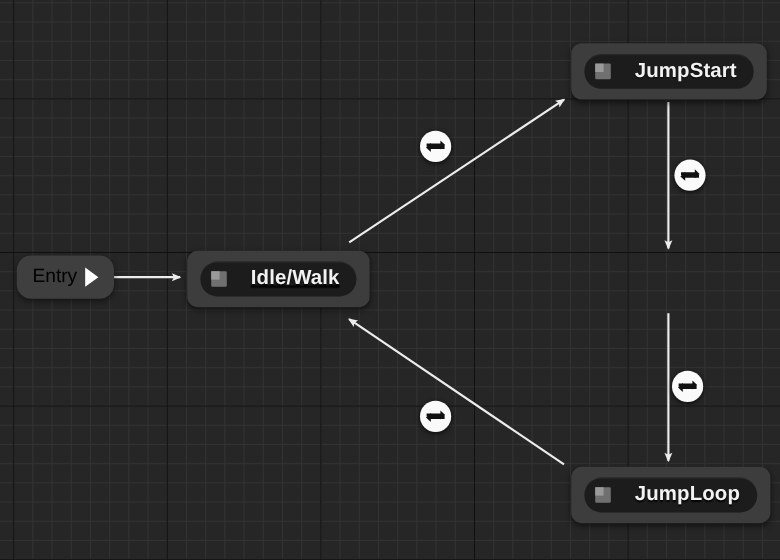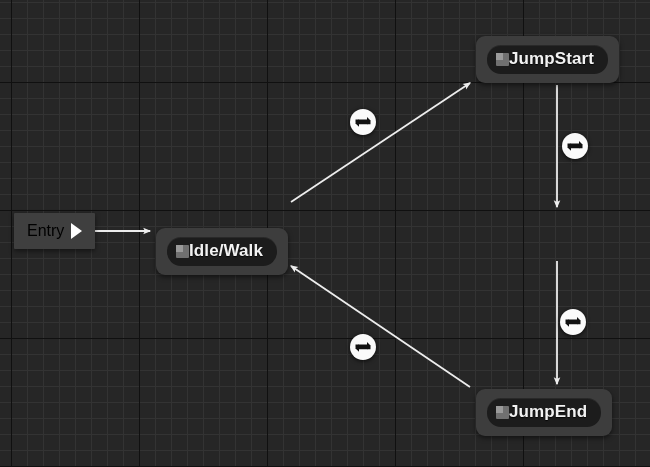--- a/index.html
+++ b/index.html
@@ -53,21 +53,21 @@
     padding: 9px 11px;
     box-shadow: 0 2px 5px rgba(0,0,0,0.55);
     box-sizing: border-box;
   }
   .state-inner {
     background: #1c1c1c;
     border-radius: 14px;
     padding: 4px 14px 5px 9px;
     display: flex;
     align-items: center;
-    gap: 0;
+    gap: 20px;
     box-shadow: inset 0 1px 0 rgba(255,255,255,0.06);
   }
   .state-glyph {
     width: 13px;
     height: 13px;
     flex: 0 0 13px;
     background: #707070;
     position: relative;
     border-radius: 1px;
   }
@@ -84,21 +84,21 @@
     font-weight: bold;
     letter-spacing: 0.1px;
     white-space: nowrap;
     text-shadow: 0 1px 1px rgba(0,0,0,0.85);
   }
 
   
   #entry-node {
     position: absolute;
     background: #3f3f3f;
-    border-radius: 1px;
+    border-radius: 12px;
     padding: 9px 13px;
     display: flex;
     align-items: center;
     gap: 7px;
     box-shadow: 0 2px 5px rgba(0,0,0,0.5);
   }
   .entry-pin {
     width: 0; height: 0;
     border-top: 8px solid transparent;
     border-bottom: 8px solid transparent;
@@ -141,39 +141,39 @@
     <line x1="557" y1="261" x2="557" y2="384" stroke="#ededed" stroke-width="1.8" marker-end="url(#arrow)"></line>
 
     <line x1="470" y1="387" x2="291" y2="266" stroke="#ededed" stroke-width="1.8" marker-end="url(#arrow)"></line>
   </svg>
 
   <div id="entry-node" style="left:14px; top:213px;">
     <span>Entry</span>
     <span class="entry-pin"></span>
   </div>
 
-  <div class="state-node" style="left:156px; top:228px;">
+  <div class="state-node" style="left:156px; top:209px;text-decoration:underline;">
     <div class="state-inner">
       <span class="state-glyph"></span>
       <span class="state-label">Idle/Walk</span>
     </div>
   </div>
 
   <div class="state-node" style="left:476px; top:36px;">
     <div class="state-inner">
       <span class="state-glyph"></span>
       <span class="state-label">JumpStart</span>
     </div>
   </div>
 
 
   <div class="state-node" style="left:476px; top:389px;">
     <div class="state-inner">
       <span class="state-glyph"></span>
-      <span class="state-label">JumpEnd</span>
+      <span class="state-label">JumpLoop</span>
     </div>
   </div>
 
   <div class="transition-badge" style="left:350px; top:109px;">
     <svg width="20" height="20" viewBox="0 0 20 20">
       <path d="M2.5,7.6 L14,7.6 L14,5.1 L18,8.9 L14,12.6 L14,10.1 L2.5,10.1 Z" fill="#111111"></path>
       <path d="M17.5,12.3 L6,12.3 L6,9.8 L2,13.6 L6,17.3 L6,14.8 L17.5,14.8 Z" fill="#111111" transform="translate(0,-2.6)"></path>
     </svg>
   </div>
 

